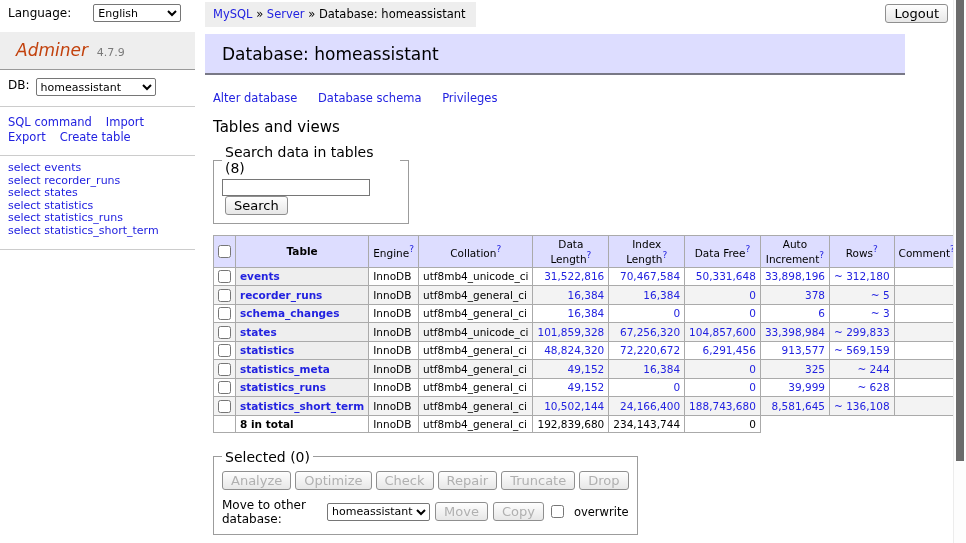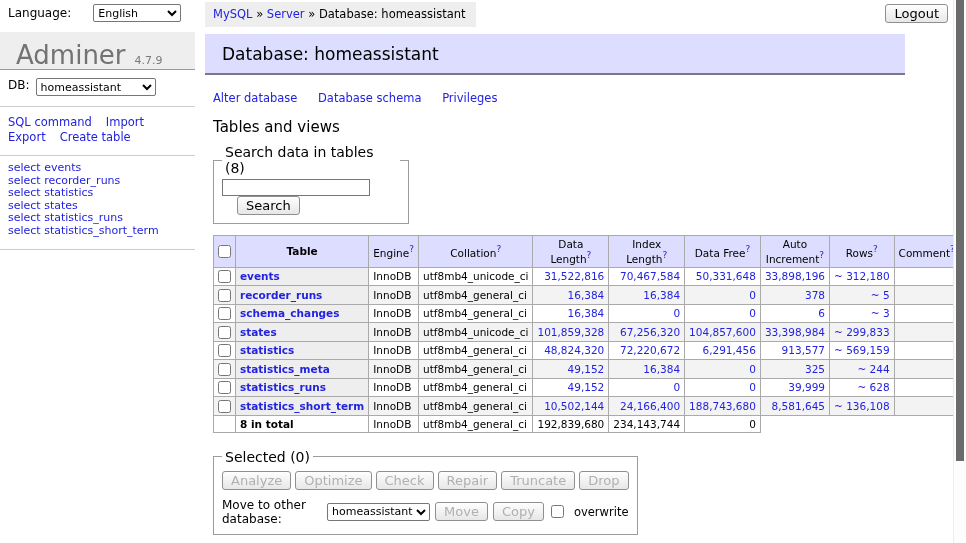--- a/index.html
+++ b/index.html
@@ -16,21 +16,21 @@
   select{font-family:inherit;font-size:11px;height:18px;border:1px solid #767676;background:#fff;border-radius:2px;}
   #lang-select{width:88px;}
   #logout-wrap{position:absolute;top:4px;right:18px;}
   .btn{font-family:inherit;font-size:13px;padding:1px 8px;border:1px solid #8f8f8f;border-radius:3px;
        background:linear-gradient(#fefefe,#e7e7e7);color:#000;height:19px;cursor:pointer;}
   .btn:disabled{color:#b0b0b0;cursor:default;}
 
   
   #sidebar{position:absolute;left:0;top:32px;width:195px;}
   #sidebar-title{background:var(--panel);border-bottom:1px solid #999;height:38px;padding:8px 0 0 16px;}
-  #app-name{font-size:26px;color:#737373;}
+  #app-name{font-size:17px;font-style:italic;color:#c2410c;}
   #app-version{font-size:11px;color:#7a7a7a;margin-left:5px;}
   .side-block{padding:8px 8px 10px;border-bottom:1px solid #ccc;}
   #db-row{display:flex;align-items:flex-start;gap:6px;}
   #db-select{width:120px;}
   #sidebar-actions{line-height:15px;font-size:11.5px;}
   #sidebar-actions a{margin-right:14px;white-space:nowrap;}
   #sidebar-table-list{font-size:11px;line-height:12.5px;padding:6px 8px 12px;border-bottom:1px solid #ccc;}
   .tbl-item{white-space:nowrap;}
 
   
@@ -38,21 +38,21 @@
   #breadcrumb{display:inline-block;background:var(--panel);padding:5px 10px 6px 8px;font-size:11.5px;margin-top:2px;}
   #h2bar{margin-top:7px;background:var(--accent);border-bottom:2px solid #787886;padding:10px 0 9px 17px;font-size:17px;font-weight:400;}
   #content{padding-left:8px;}
   .links-row{margin-top:16px;font-size:11.5px;}
   .links-row a{margin-right:17px;}
   h3{font-size:15px;font-weight:400;margin:13px 0 0;}
   fieldset{border:1px solid #9c9c9c;margin:8px 0 0;padding:3px 8px 8px;}
   legend{font-size:14px;padding:0 3px;}
   #search-fieldset{width:196px;}
   #search-input{width:148px;height:17px;border:1px solid #767676;font-size:11px;padding:1px 3px;font-family:inherit;}
-  #search-fieldset .btn{margin-left:15px;}
+  #search-fieldset .btn{margin-left:3px;}
 
   table{border-collapse:collapse;margin-top:11px;font-size:10.5px;}
   td,th{border:1px solid var(--border);padding:2px 4px;height:17px;}
   thead td,thead th{background:var(--accent);text-align:center;font-weight:400;}
   thead th.col-table{font-weight:bold;}
   thead sup a{font-size:9px;}
   tbody th{background:var(--panel);text-align:left;}
   tbody th a{font-weight:bold;}
   tbody tr.alt td{background:var(--rowalt);}
   td.num{text-align:right;white-space:nowrap;}
@@ -98,22 +98,22 @@
         <option>homeassistant</option>
       </select>
     </div>
     <div class="side-block" id="sidebar-actions">
       <a>SQL command</a><a>Import</a><br>
       <a>Export</a><a>Create table</a>
     </div>
     <div id="sidebar-table-list">
         <div class="tbl-item"><a>select</a> <a>events</a></div>
         <div class="tbl-item"><a>select</a> <a>recorder_runs</a></div>
+        <div class="tbl-item"><a>select</a> <a>states</a></div>
         <div class="tbl-item"><a>select</a> <a>statistics</a></div>
-        <div class="tbl-item"><a>select</a> <a>states</a></div>
         <div class="tbl-item"><a>select</a> <a>statistics_runs</a></div>
         <div class="tbl-item"><a>select</a> <a>statistics_short_term</a></div>
       </div>
   </div>
 
   <div id="main">
     <div id="breadcrumb">
       <a>MySQL</a>
       <span>»</span>
       <a>Server</a>

